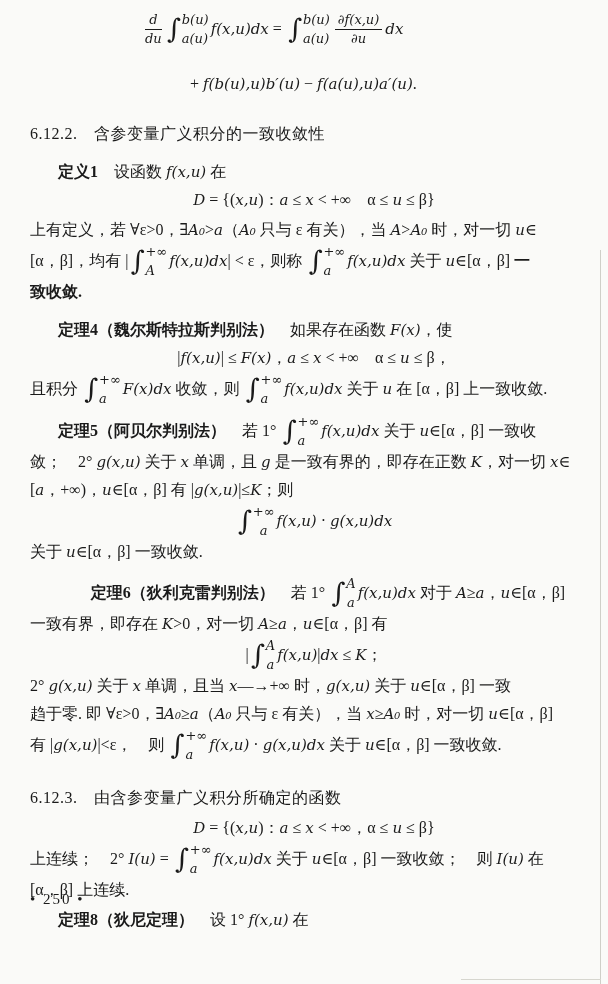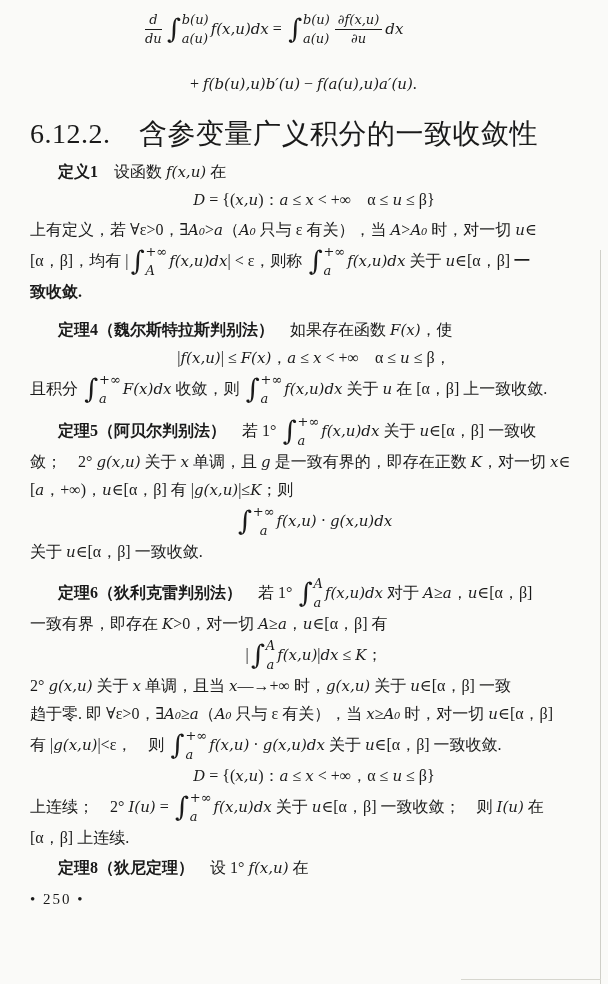--- a/index.html
+++ b/index.html
@@ -7,21 +7,21 @@
   .page{
     position:relative;width:608px;height:984px;margin:0 auto;
     background:#fafaf8;color:#1a1a1a;overflow:hidden;
   }
   .doc{position:absolute;left:30px;top:0;width:568px;}
   .line{
     height:28px;line-height:28px;font-size:16px;white-space:nowrap;
     font-family:"Liberation Serif","DejaVu Serif",serif;
   }
   .tall{height:34px;line-height:34px;}
-  .h1{height:32px;line-height:32px;font-size:28px;letter-spacing:0.5px;}
+  .h1{height:32px;line-height:32px;font-size:16px;letter-spacing:0.5px;}
   .center{text-align:center;}
   .g2{margin-top:2px}.g6{margin-top:10px}.g8{margin-top:8px}
   .g12{margin-top:12px}.g20{margin-top:20px}
   .tx{font-style:normal;}
   .it{font-family:"DejaVu Serif",serif;font-style:italic;font-size:15px;}
   .bd{font-weight:bold;}
   .int{
     display:inline-flex;align-items:center;vertical-align:middle;
     height:30px;margin:0 2px;position:relative;top:-1px;
   }
@@ -113,21 +113,21 @@
       <div class="line"><span class="tx">敛；　2° </span><span class="it">g(x,u)</span><span class="tx"> 关于 </span><span class="it">x</span><span class="tx"> 单调，且 </span><span class="it">g</span><span class="tx"> 是一致有界的，即存在正数 </span><span class="it">K</span><span class="tx">，对一切 </span><span class="it">x</span><span class="tx">∈</span></div>
       <div class="line"><span class="tx">[</span><span class="it">a</span><span class="tx">，+∞)，</span><span class="it">u</span><span class="tx">∈[α，β] 有 |</span><span class="it">g(x,u)</span><span class="tx">|≤</span><span class="it">K</span><span class="tx">；则</span></div>
       <div class="line center tall"><span class="int">
           <span class="int-g">∫</span>
           <span class="int-l">
             <span>+∞</span>
             <span>a</span>
           </span>
         </span><span class="it">f(x,u)</span><span class="tx"> · </span><span class="it">g(x,u)dx</span></div>
       <div class="line"><span class="tx">关于 </span><span class="it">u</span><span class="tx">∈[α，β] 一致收敛.</span></div>
-      <div class="line tall g6" style="padding-left: 28px;"><span class="bd">定理6（狄利克雷判别法）</span><span class="tx">　若 1° </span><span class="int">
+      <div class="line tall g6" style="padding-left: 28px; text-align: center;"><span class="bd">定理6（狄利克雷判别法）</span><span class="tx">　若 1° </span><span class="int">
           <span class="int-g">∫</span>
           <span class="int-l">
             <span>A</span>
             <span>a</span>
           </span>
         </span><span class="it">f(x,u)dx</span><span class="tx"> 对于 </span><span class="it">A</span><span class="tx">≥</span><span class="it">a</span><span class="tx">，</span><span class="it">u</span><span class="tx">∈[α，β]</span></div>
       <div class="line"><span class="tx">一致有界，即存在 </span><span class="it">K</span><span class="tx">&gt;0，对一切 </span><span class="it">A</span><span class="tx">≥</span><span class="it">a</span><span class="tx">，</span><span class="it">u</span><span class="tx">∈[α，β] 有</span></div>
       <div class="line center tall"><span class="tx">|</span><span class="int">
           <span class="int-g">∫</span>
           <span class="int-l">
@@ -137,20 +137,21 @@
         </span><span class="it">f(x,u)</span><span class="tx">|</span><span class="it">dx</span><span class="tx"> ≤ </span><span class="it">K</span><span class="tx">；</span></div>
       <div class="line"><span class="tx">2° </span><span class="it">g(x,u)</span><span class="tx"> 关于 </span><span class="it">x</span><span class="tx"> 单调，且当 </span><span class="it">x</span><span class="tx">—→+∞ 时，</span><span class="it">g(x,u)</span><span class="tx"> 关于 </span><span class="it">u</span><span class="tx">∈[α，β] 一致</span></div>
       <div class="line"><span class="tx">趋于零. 即 ∀ε&gt;0，∃</span><span class="it">A₀</span><span class="tx">≥</span><span class="it">a</span><span class="tx">（</span><span class="it">A₀</span><span class="tx"> 只与 ε 有关），当 </span><span class="it">x</span><span class="tx">≥</span><span class="it">A₀</span><span class="tx"> 时，对一切 </span><span class="it">u</span><span class="tx">∈[α，β]</span></div>
       <div class="line tall"><span class="tx">有 |</span><span class="it">g(x,u)</span><span class="tx">|&lt;ε，　则 </span><span class="int">
           <span class="int-g">∫</span>
           <span class="int-l">
             <span>+∞</span>
             <span>a</span>
           </span>
         </span><span class="it">f(x,u)</span><span class="tx"> · </span><span class="it">g(x,u)dx</span><span class="tx"> 关于 </span><span class="it">u</span><span class="tx">∈[α，β] 一致收敛.</span></div>
+      <div class="line h1 g20"><span class="tx">6.12.3.　由含参变量广义积分所确定的函数</span></div>
       <div class="line center"><span class="it">D</span><span class="tx"> = {(</span><span class="it">x,u</span><span class="tx">)：</span><span class="it">a</span><span class="tx"> ≤ </span><span class="it">x</span><span class="tx"> &lt; +∞，α ≤ </span><span class="it">u</span><span class="tx"> ≤ β}</span></div>
       <div class="line tall"><span class="tx">上连续；　2° </span><span class="it">I(u)</span><span class="tx"> = </span><span class="int">
           <span class="int-g">∫</span>
           <span class="int-l">
             <span>+∞</span>
             <span>a</span>
           </span>
         </span><span class="it">f(x,u)dx</span><span class="tx"> 关于 </span><span class="it">u</span><span class="tx">∈[α，β] 一致收敛；　则 </span><span class="it">I(u)</span><span class="tx"> 在</span></div>
       <div class="line"><span class="tx">[α，β] 上连续.</span></div>
       <div class="line g2" style="padding-left: 28px;"><span class="bd">定理8（狄尼定理）</span><span class="tx">　设 1° </span><span class="it">f(x,u)</span><span class="tx"> 在</span></div>

